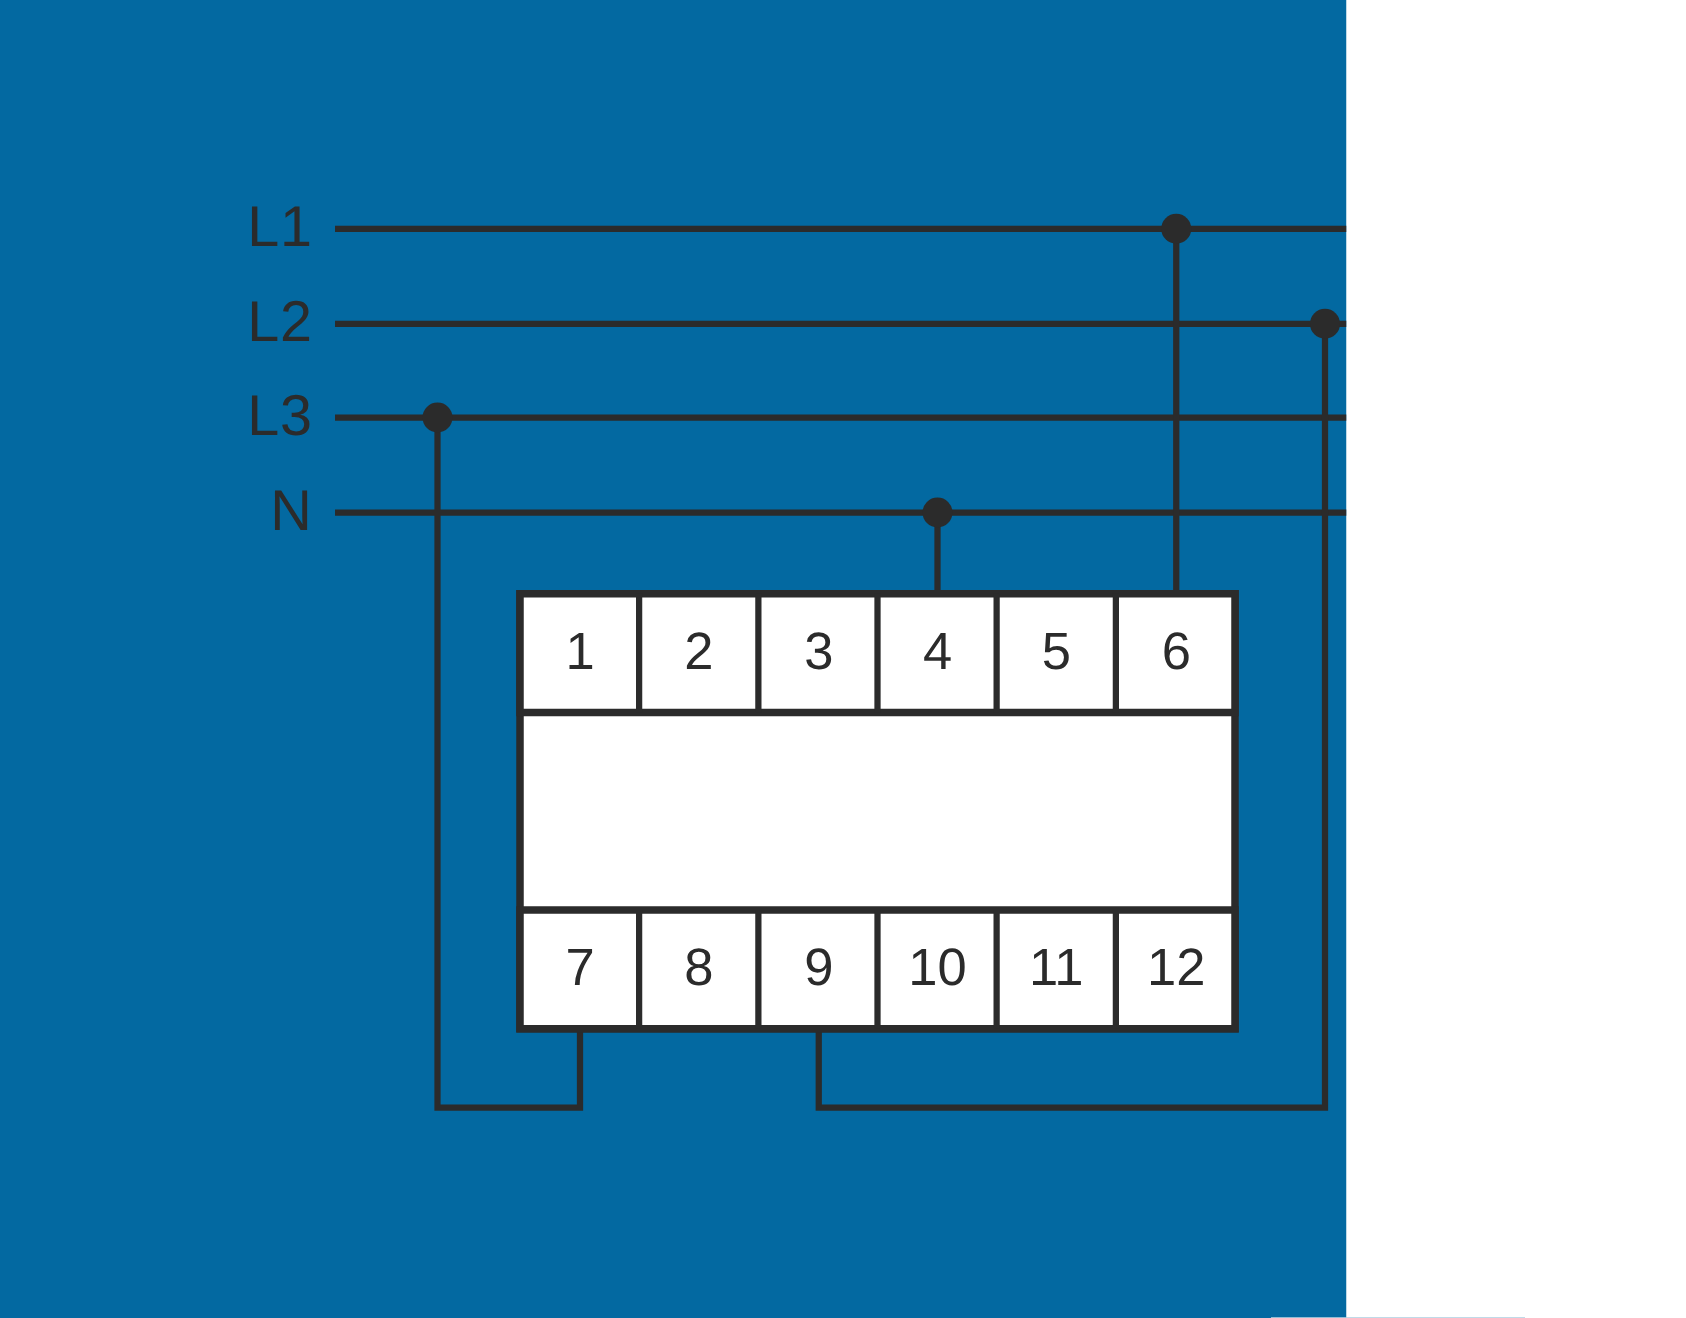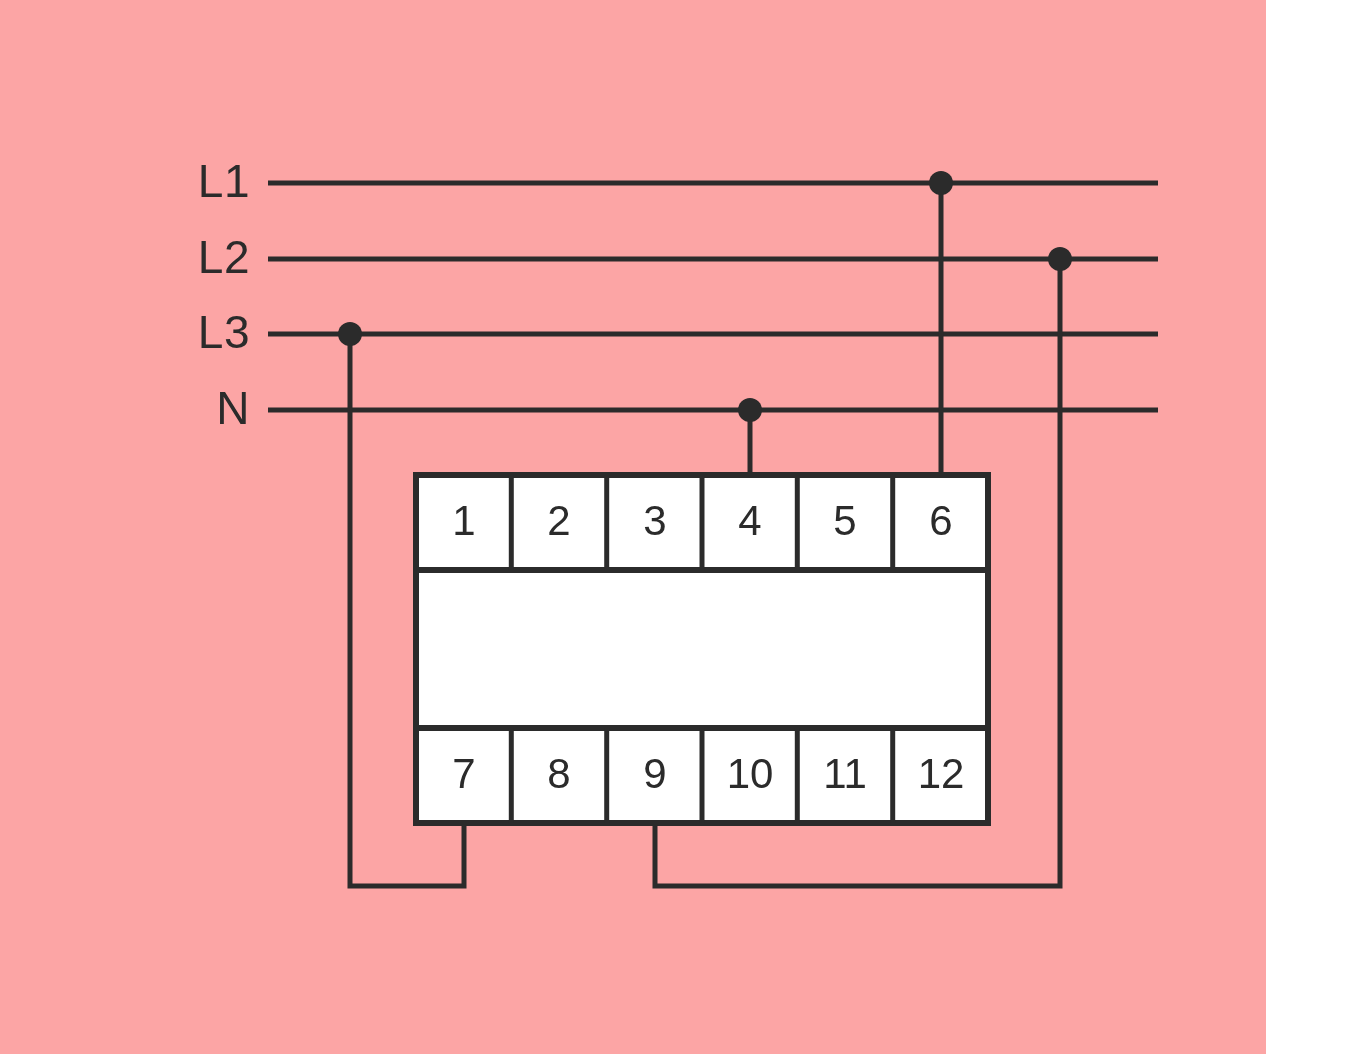--- a/index.html
+++ b/index.html
@@ -6,23 +6,23 @@
   html, body {
     margin: 0;
     padding: 0;
     background: #ffffff;
   }
   body {
     font-family: "Liberation Sans", sans-serif;
   }
   #diagram-root {
     position: relative;
-    width: 1266px;
+    width: 1077px;
     height: 1054px;
-    background: #fca5a5;
+    background: #0369a1;
     overflow: hidden;
   }
   #diagram-svg {
     display: block;
     width: 1349px;
     height: 1054px;
   }
   .rail-label {
     font-family: "Liberation Sans", sans-serif;
     font-size: 46px;

